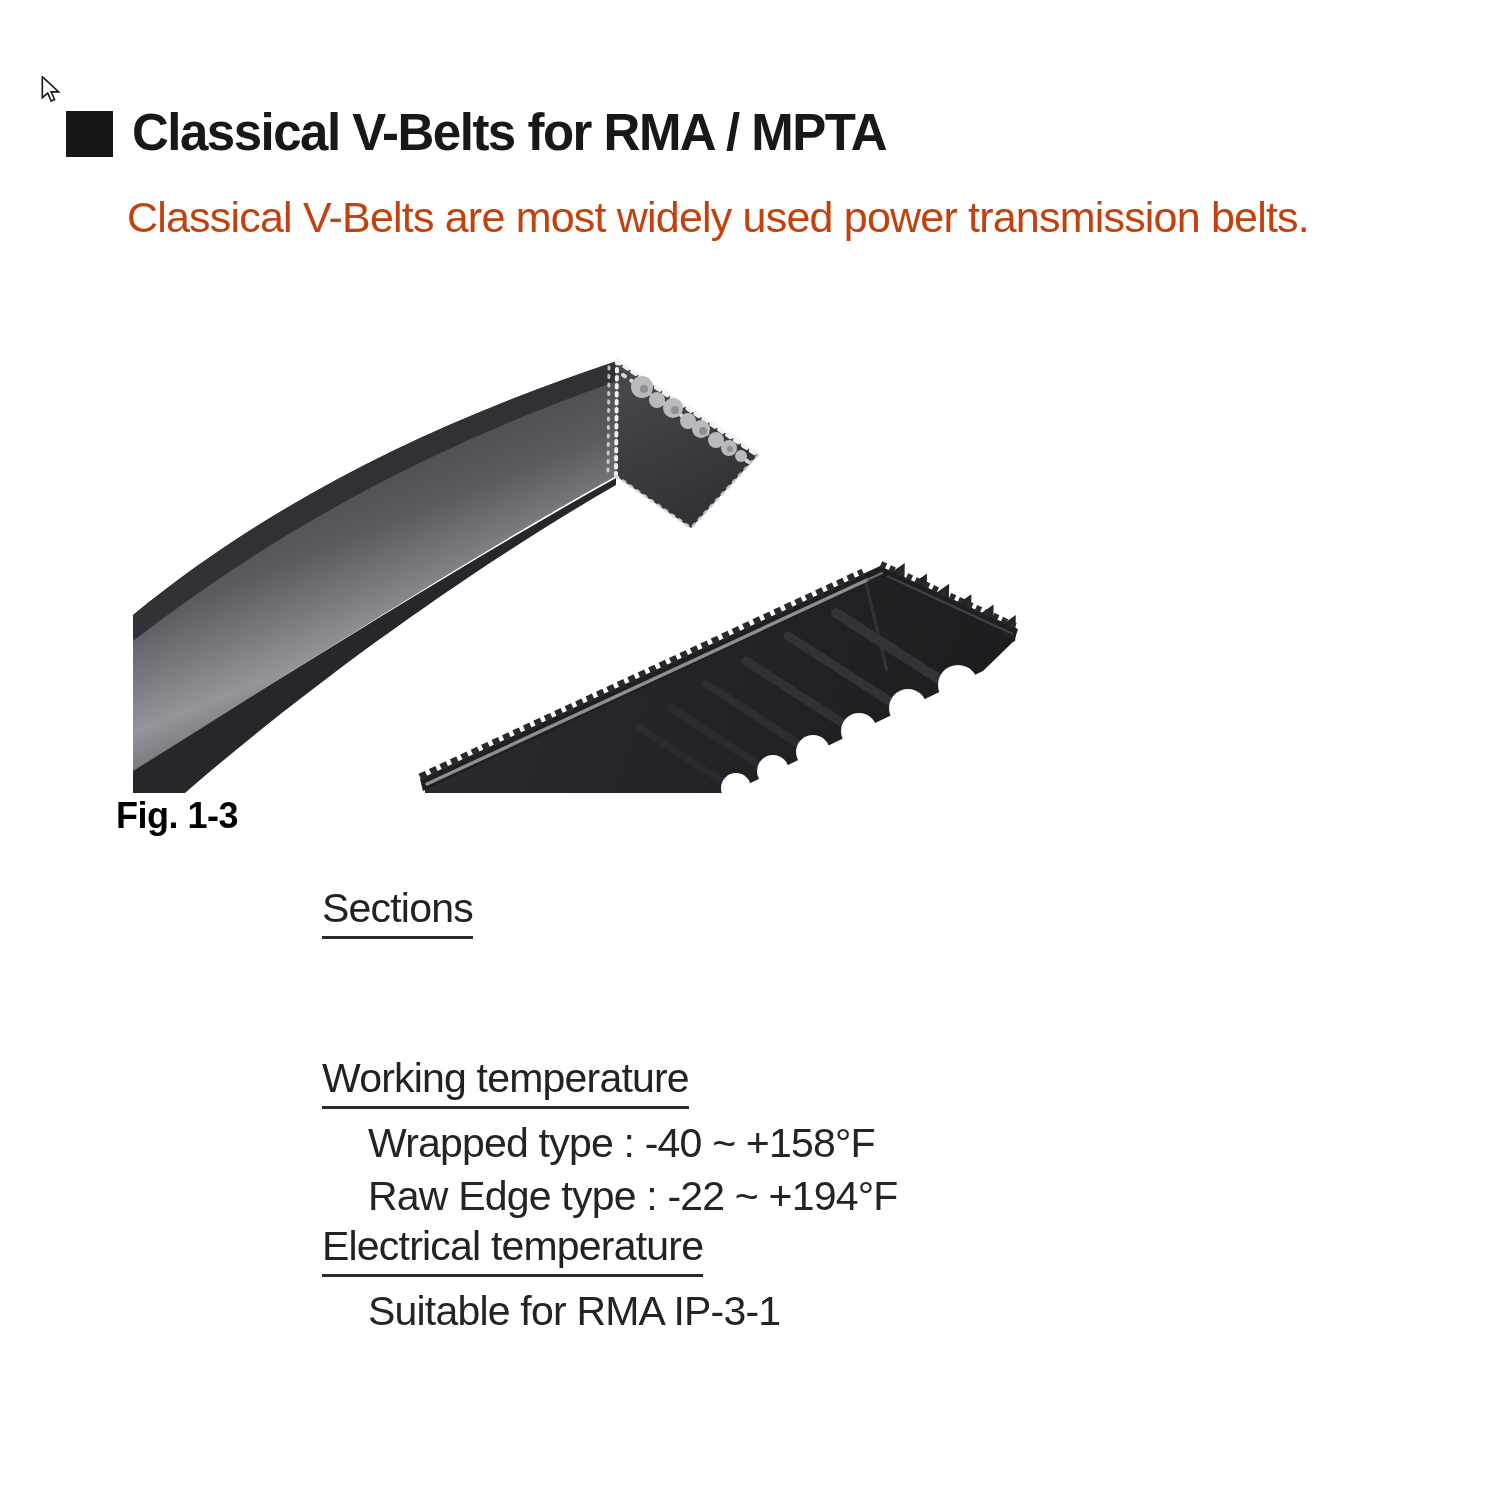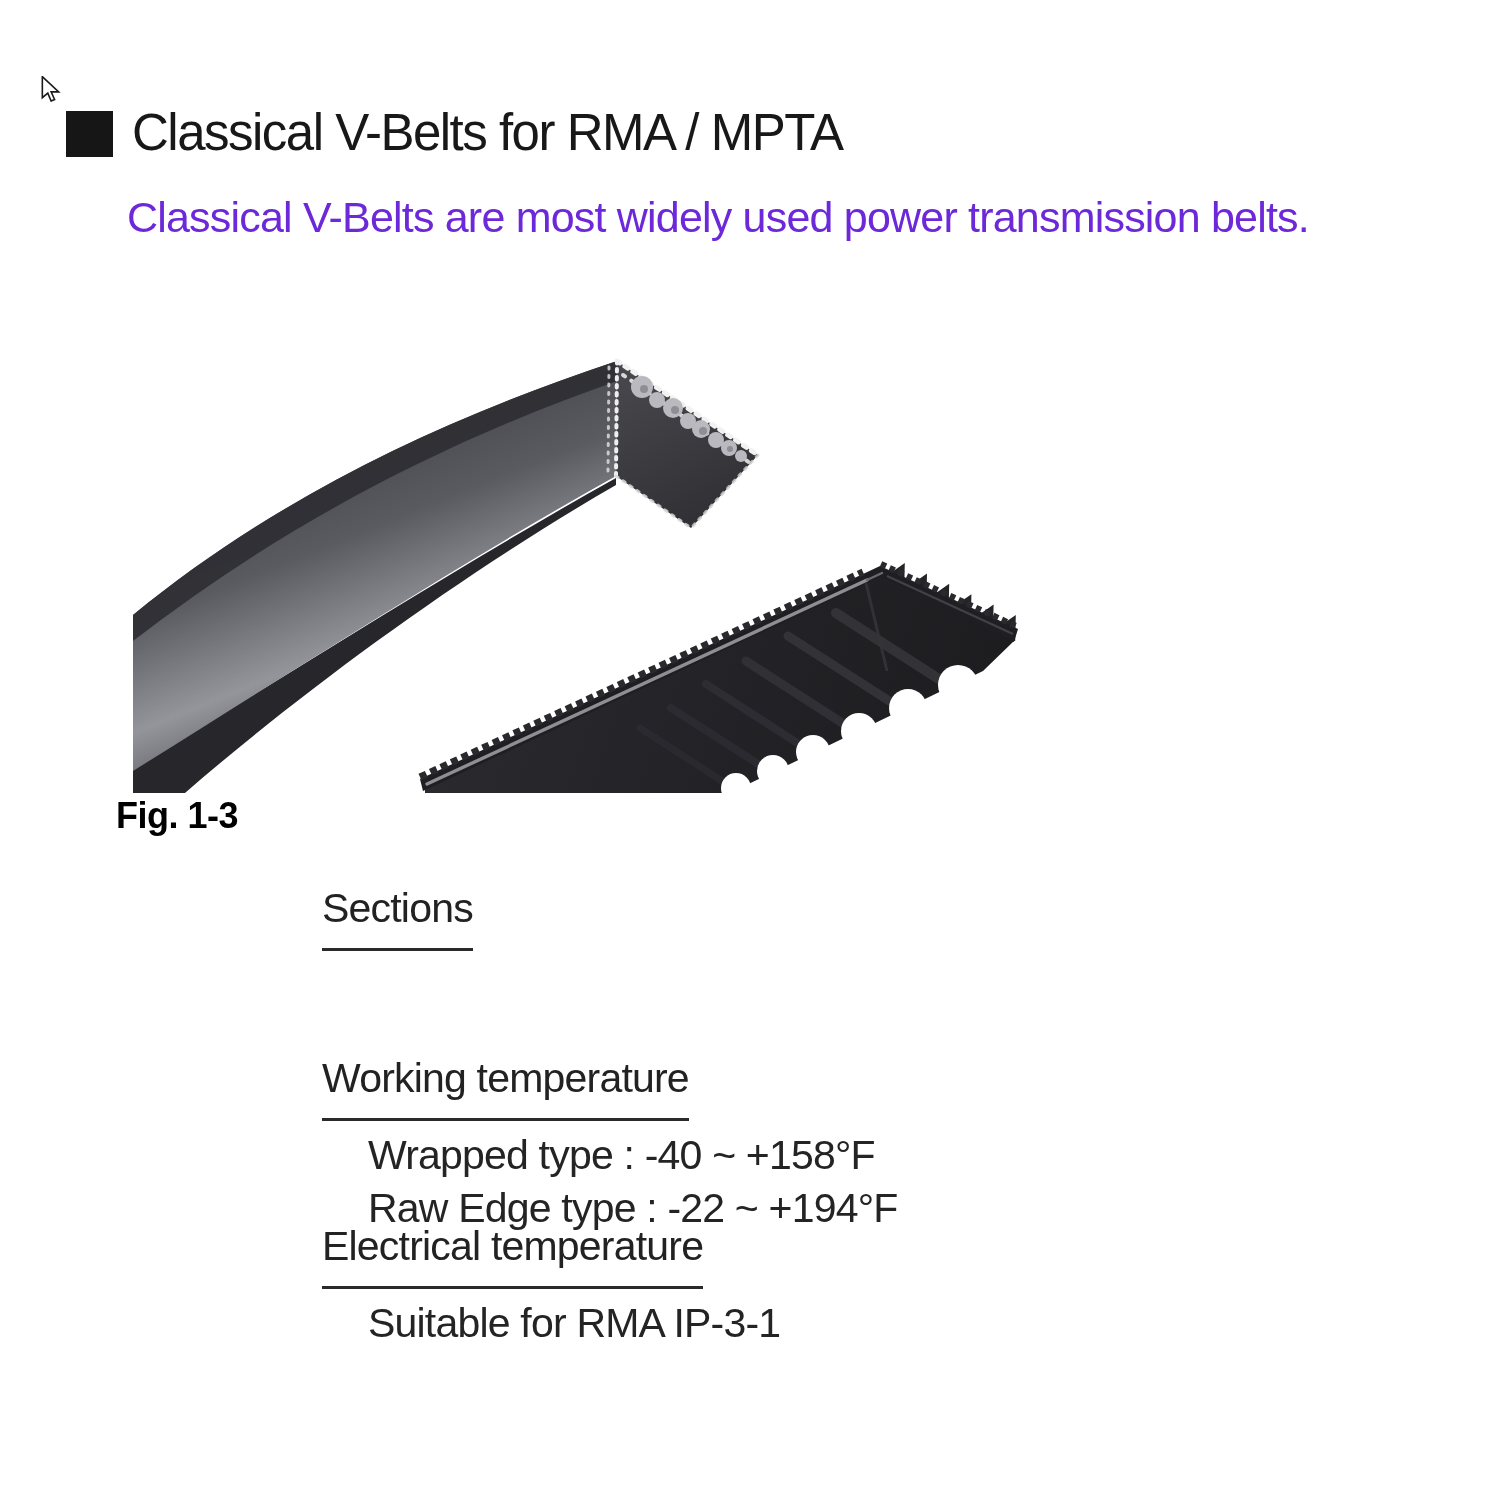--- a/index.html
+++ b/index.html
@@ -9,45 +9,45 @@
     font-family:"Liberation Sans", sans-serif;
     color:#1e1e1e;
   }
   .abs{position:absolute;}
   
   #cursor{left:40px;top:76px;width:22px;height:26px;}
   
   #head-square{left:66px;top:111px;width:47px;height:46px;background:#161616;}
   #page-title{
     left:132px;top:103px;
-    font-size:51px;font-weight:normal;letter-spacing:-1.5px;
+    font-size:51px;font-weight:bold;letter-spacing:-1.5px;
     color:#181818;white-space:nowrap;
   }
   
   #intro{
     left:127px;top:189px;
     font-size:43px;line-height:56px;letter-spacing:-0.8px;
-    color:#6d28d9;white-space:nowrap;
+    color:#c2410c;white-space:nowrap;
   }
   
   #figure{left:130px;top:353px;width:905px;height:440px;}
   #fig-caption{
     left:116px;top:795px;
     font-size:36px;font-weight:bold;letter-spacing:-0.5px;color:#000000;
   }
   
   .spec-group{left:322px;width:760px;}
   #spec-0{top:886px;}
   #spec-1{top:1056px;}
   #spec-2{top:1224px;}
   .spec-heading{
     display:table;
     font-size:41px;line-height:44px;letter-spacing:-0.8px;color:#222222;
     border-bottom:3px solid #2a2a2a;
-    padding-bottom:18px;margin-bottom:8px;
+    padding-bottom:6px;margin-bottom:8px;
   }
   .spec-item{
     padding-left:46px;
     font-size:41px;line-height:53px;letter-spacing:-0.8px;
     color:#242424;white-space:nowrap;
   }
 </style>
 </head>
 <body>
 

